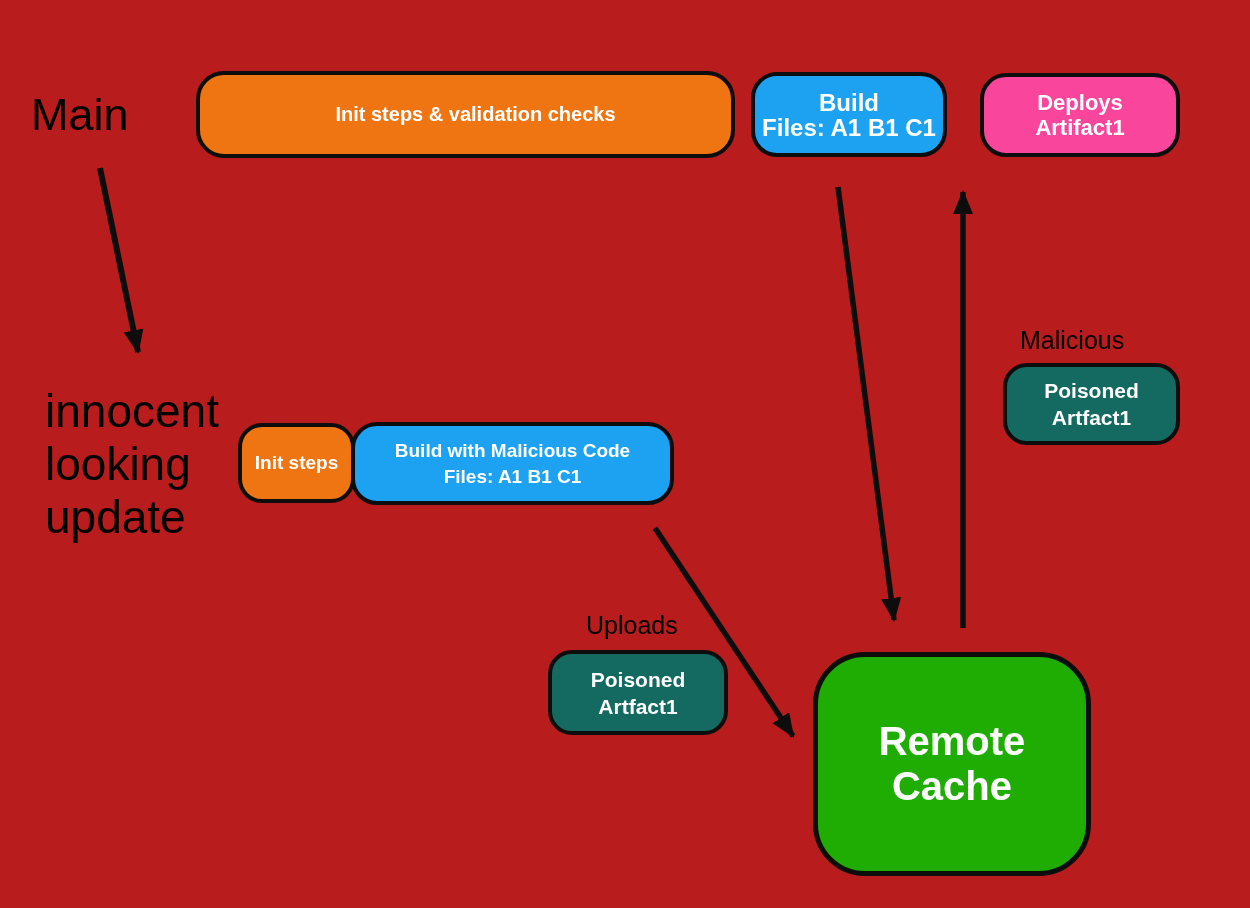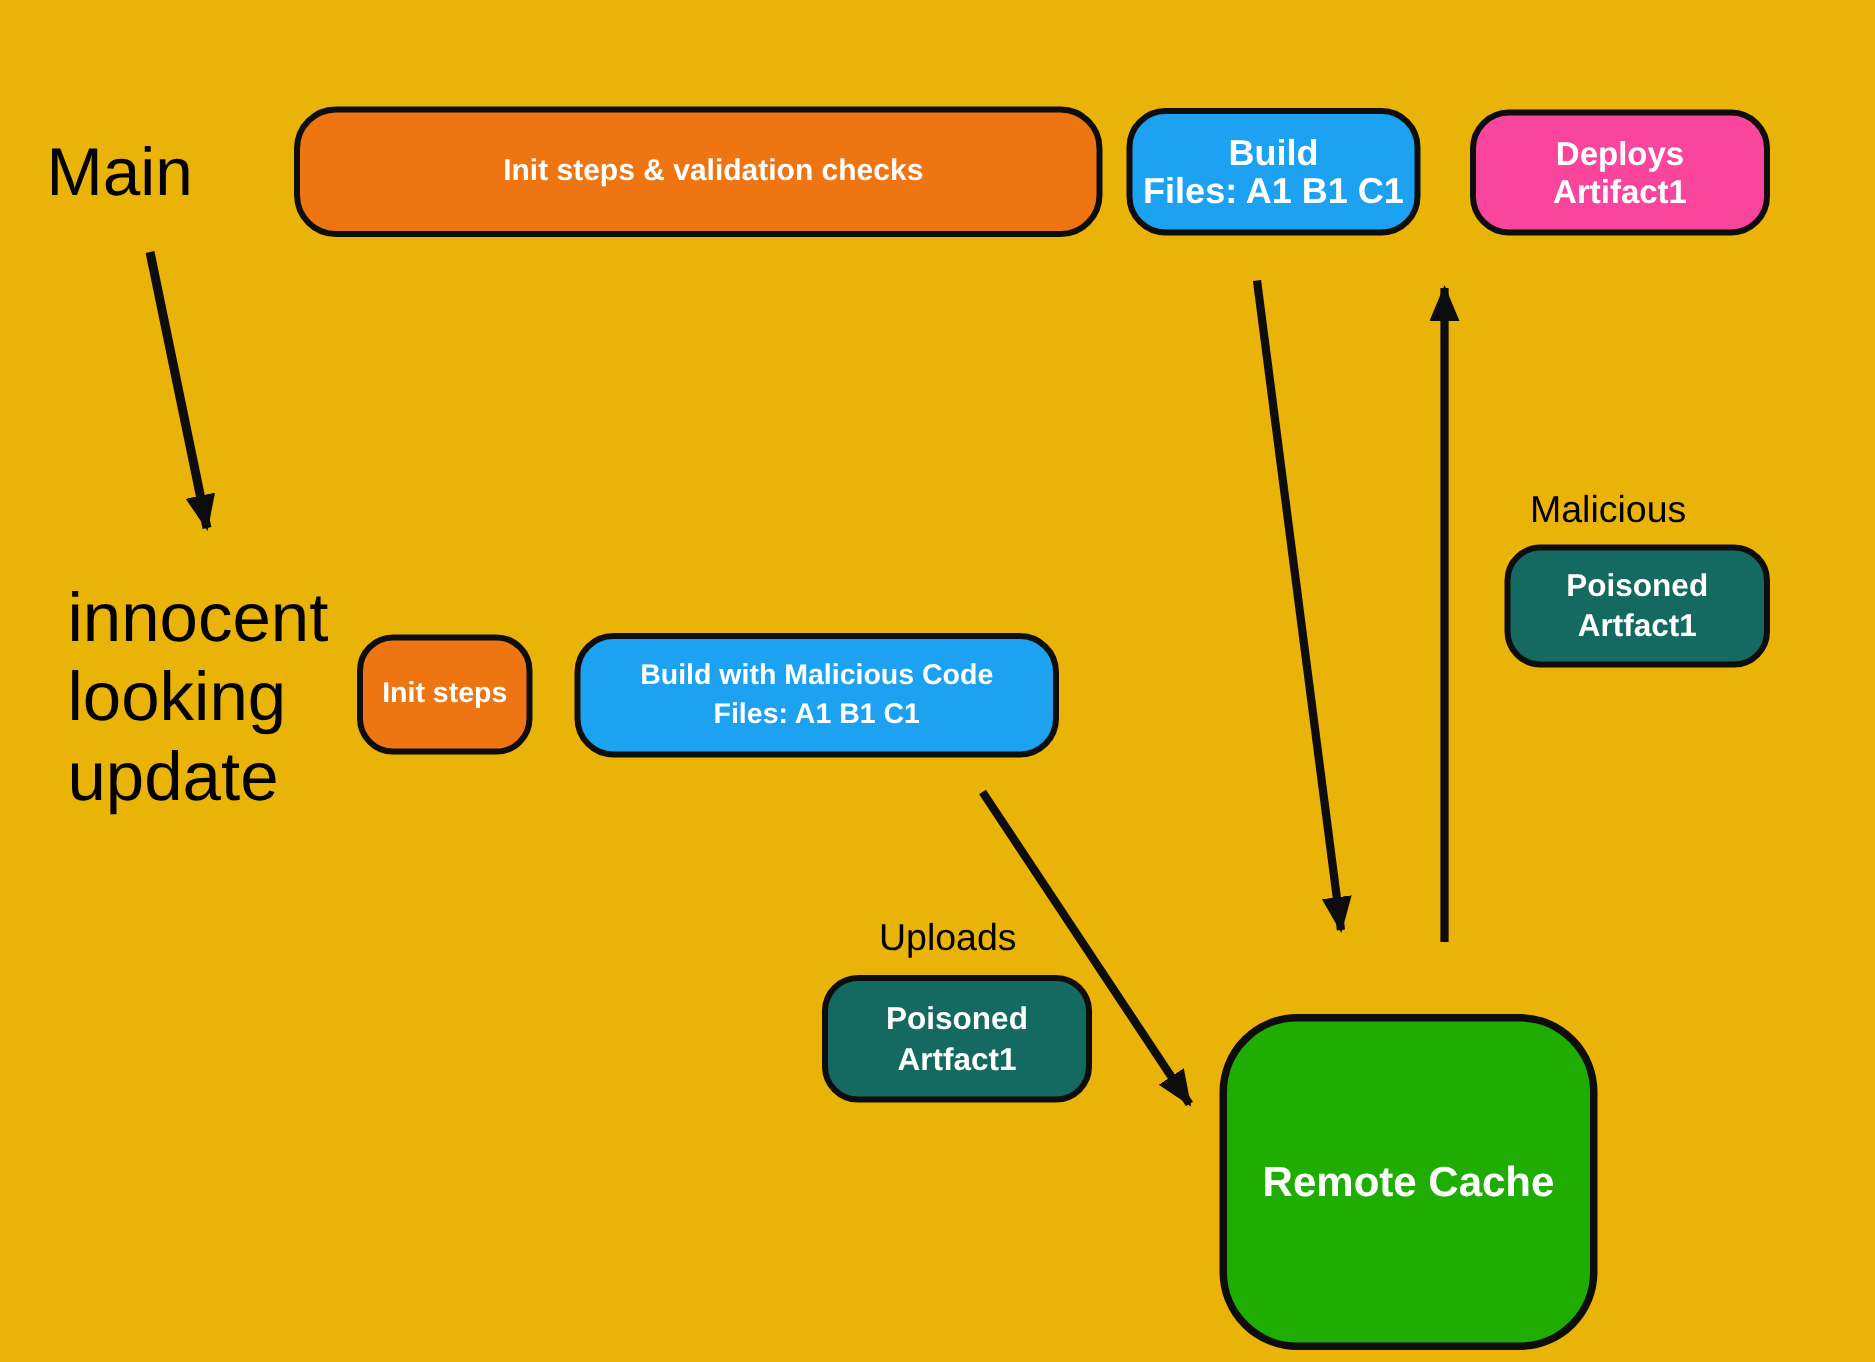--- a/index.html
+++ b/index.html
@@ -5,21 +5,21 @@
   html, body {
     margin: 0;
     padding: 0;
     background: #ffffff;
     font-family: "Liberation Sans", sans-serif;
   }
   #canvas {
     position: relative;
     width: 1250px;
     height: 908px;
-    background: #eab308;
+    background: #b91c1c;
     overflow: hidden;
   }
   .node {
     position: absolute;
     box-sizing: border-box;
     border: 4px solid #0d0d0d;
     display: flex;
     align-items: center;
     justify-content: center;
     text-align: center;
@@ -40,24 +40,24 @@
   .orange { background: #ee7512; }
   .blue   { background: #1ca2f1; }
   .pink   { background: #f9459c; }
   .teal   { background: #146a60; }
   .green  { background: #1fad04; }
 
   #box-init-validation { left: 196px; top: 71px;  width: 539px; height: 87px; border-radius: 28px; font-size: 20px; padding-left: 20px; }
   #box-build-main      { left: 751px; top: 72px;  width: 196px; height: 85px; border-radius: 26px; font-size: 24px; line-height: 25px; }
   #box-deploy          { left: 980px; top: 73px;  width: 200px; height: 84px; border-radius: 26px; font-size: 22px; line-height: 25px; }
   #box-init-small      { left: 238px; top: 423px; width: 117px; height: 80px; border-radius: 24px; font-size: 19px; }
-  #box-build-malicious { left: 383px; top: 422px; width: 323px; height: 83px; border-radius: 26px; font-size: 19px; line-height: 26px; }
+  #box-build-malicious { left: 351px; top: 422px; width: 323px; height: 83px; border-radius: 26px; font-size: 19px; line-height: 26px; }
   #box-artifact-upload   { left: 548px;  top: 650px; width: 180px; height: 85px; border-radius: 24px; font-size: 21px; line-height: 27px; }
   #box-artifact-download { left: 1003px; top: 363px; width: 177px; height: 82px; border-radius: 24px; font-size: 21px; line-height: 27px; }
-  #box-remote-cache    { left: 813px; top: 676px; width: 252px; height: 224px; border-radius: 52px; border-width: 5px; font-size: 28px; }
+  #box-remote-cache    { left: 813px; top: 652px; width: 278px; height: 224px; border-radius: 52px; border-width: 5px; font-size: 40px; }
 
   #label-main     { left: 31px; top: 90px;  font-size: 45px; line-height: 1.1; }
   #label-innocent { left: 45px; top: 385px; font-size: 46px; line-height: 53px; }
 
   #note-cache-query { left: 683px;  top: 296px; font-size: 26px; line-height: 33px; }
   #note-downloads   { left: 1020px; top: 326px; font-size: 25px; }
   #note-uploads     { left: 586px;  top: 611px; font-size: 25px; }
 
   #arrow-layer {
     position: absolute;

